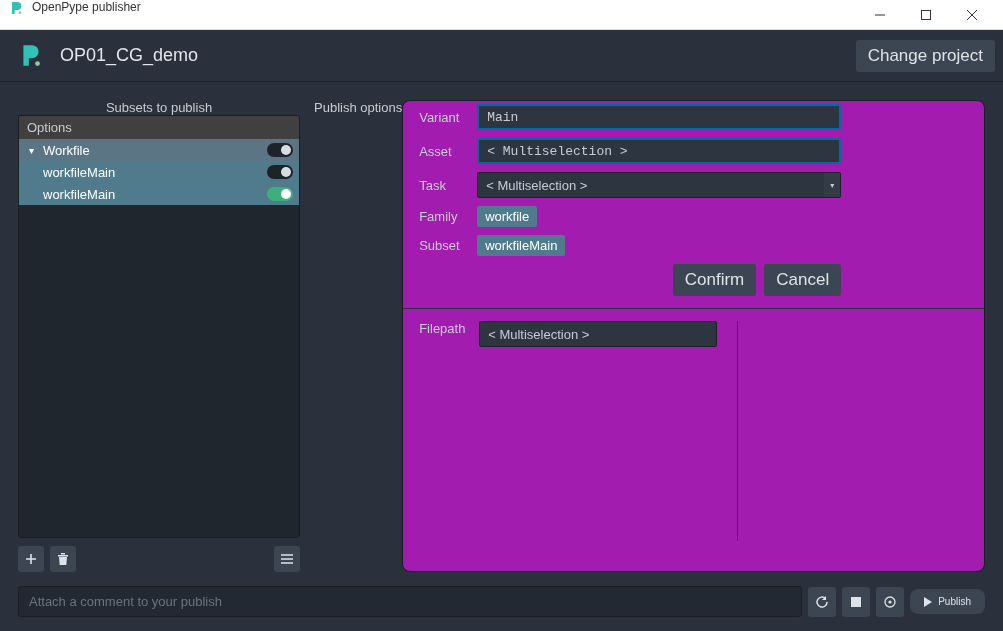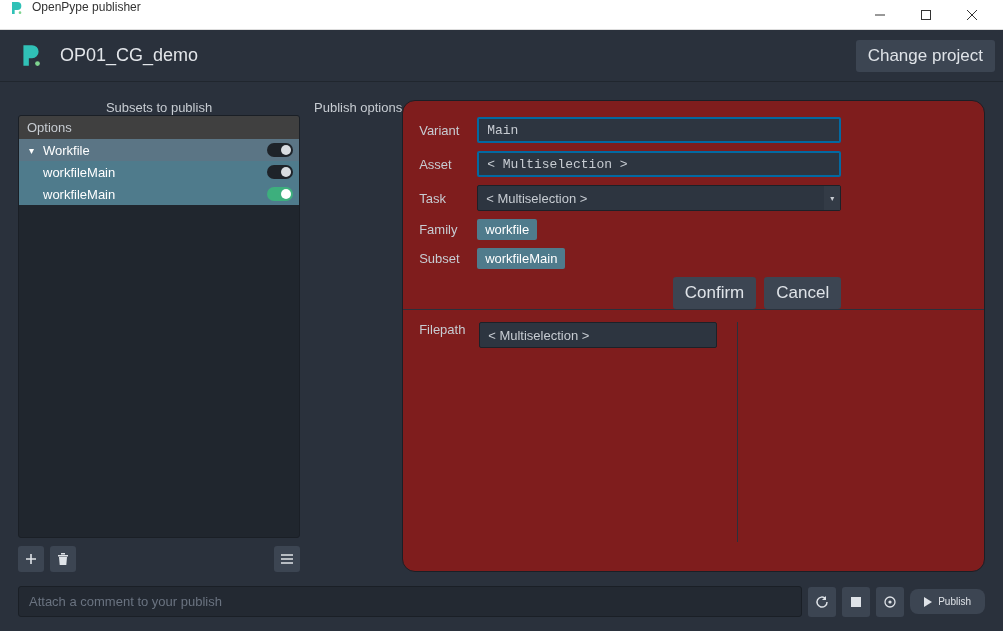--- a/index.html
+++ b/index.html
@@ -184,24 +184,24 @@
       font-size: 13px;
     }
     .spacer { flex: 1; }
     
     .right-panel {
       flex: 1;
       display: flex;
       flex-direction: row;
     }
     .publish-options {
-      background: #7f1d1d;
+      background: #a21caf;
       border: 1px solid #1a1f26;
-      border-radius: 13px;
-      padding: 16px 16px;
+      border-radius: 8px;
+      padding: 3px 16px;
       flex: 1;
     }
     .form-row {
       display: flex;
       align-items: center;
       margin-bottom: 8px;
     }
     .form-label {
       width: 58px;
       font-size: 13px;
@@ -250,20 +250,21 @@
       border-radius: 2px;
       font-size: 13px;
       display: inline-block;
     }
     .confirm-row {
       display: flex;
       gap: 8px;
       justify-content: flex-end;
       width: 422px;
       margin-top: 4px;
+      margin-bottom: 12px;
     }
     .divider-h {
       border-top: 1px solid #2a313c;
       margin: 0 -16px 12px -16px;
     }
     .filepath-section {
       display: flex;
     }
     .filepath-left {
       width: 310px;

